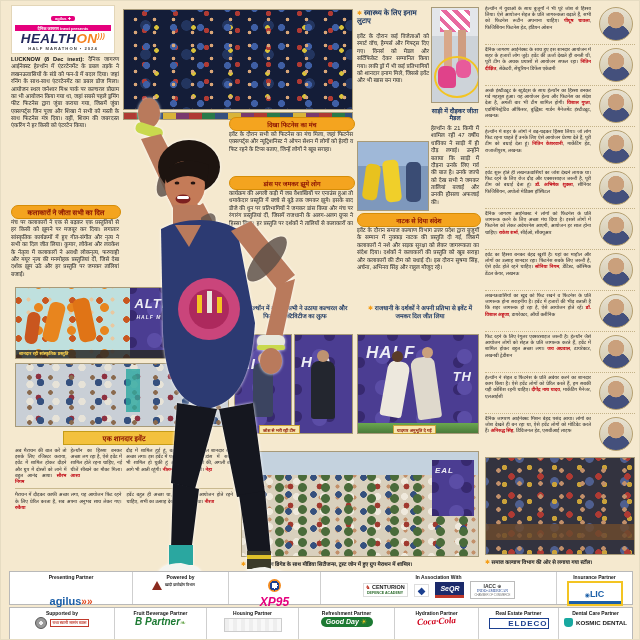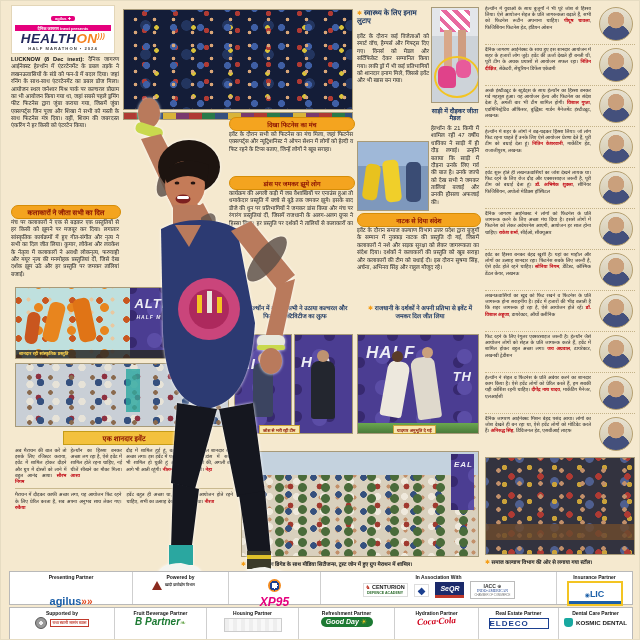--- a/index.html
+++ b/index.html
@@ -165,21 +165,21 @@
     <div class="abs" style="left:26px;top:26px;width:22px;height:56px;background:#ede8dd;border-radius:8px 8px 3px 3px;transform:rotate(10deg);"></div>
     <div class="abs" style="left:56px;top:22px;width:24px;height:62px;background:#dfd9cc;border-radius:8px 8px 3px 3px;transform:rotate(-8deg);"></div>
     <div class="abs" style="left:34px;top:16px;width:11px;height:11px;border-radius:50%;background:#5a3b28;"></div>
     <div class="abs" style="left:64px;top:12px;width:11px;height:11px;border-radius:50%;background:#caa07c;"></div>
     <div class="abs" style="left:0;bottom:0;width:100%;height:10px;background:linear-gradient(#6aa84f,#4a7a3a);"></div>
   </div>
   <div class="chip" style="left:258px;top:424px;">जोश से भरी रही टीम</div>
   <div class="chip" style="left:392px;top:424px;">यादगार अनुभूति दे गई</div>
 
   <div class="photo bg-group" style="left:240px;top:450px;width:238px;height:106px;">
-    <div class="abs bg-purple" style="right:4px;top:2px;width:23px;height:56px;">
+    <div class="abs bg-purple" style="right:4px;top:8px;width:42px;height:56px;">
       <span class="letters" style="left:3px;top:6px;font-size:8px;">EAL</span>
     </div>
   </div>
   <div class="abs" style="left:240px;top:559px;width:238px;font-size:5.4px;font-weight:bold;color:#222;"><span class="dot">✱</span> <span>सीनियर रनिंग ब्रिगेड के साथ मीडिया सिटीजन्स, ट्रस्ट जोन में हुए ग्रुप मैराथन में शामिल।</span></div>
 
   <div class="abs" style="left:118px;top:90px;width:215px;height:508px;z-index:6;filter:drop-shadow(0 0 1.5px rgba(255,255,255,.95));">
     <svg width="215" height="508" viewBox="0 0 215 508" xmlns="http://www.w3.org/2000/svg">
 
       <ellipse cx="30" cy="22" rx="11" ry="15" fill="#b97a5c"></ellipse>
       <rect x="16" y="34" width="28" height="11" rx="5" transform="rotate(18 30 40)" fill="#c9d94e"></rect>
@@ -344,21 +344,21 @@
     <div class="cell" style="width:96px;">
       <div class="plabel">Refreshment Partner</div>
       <div style="margin:1px auto 0 auto;width:52px;background:#1d7a33;border-radius:8px;color:#fff;font-size:7px;font-weight:900;font-style:italic;text-align:center;padding:1px 0;"><span>Good Day</span> <span style="color:#f3c422;">☀</span></div>
     </div>
     <div class="cell" style="width:84px;">
       <div class="plabel">Hydration Partner</div>
       <div style="text-align:center;font-size:9px;font-weight:bold;font-style:italic;color:#d0021b;font-family:'Liberation Serif','DejaVu Serif',serif;transform:rotate(-3deg);">Coca·Cola</div>
     </div>
     <div class="cell" style="width:80px;">
       <div class="plabel">Real Estate Partner</div>
-      <div style="margin:2px auto 0 auto;width:58px;border:1px solid #1b3f8f;text-align:left;font-size:8px;font-weight:900;color:#1b3f8f;letter-spacing:1px;">ELDECO</div>
+      <div style="margin:2px auto 0 auto;width:58px;border:1px solid #1b3f8f;text-align:right;font-size:8px;font-weight:900;color:#1b3f8f;letter-spacing:1px;">ELDECO</div>
     </div>
     <div class="cell" style="flex:1;">
       <div class="plabel">Dental Care Partner</div>
       <div style="display:flex;justify-content:center;align-items:center;gap:3px;margin-top:2px;">
         <div style="width:9px;height:9px;background:#18a8a0;border-radius:2px 2px 4px 4px;"></div>
         <span style="font-size:6.2px;font-weight:900;color:#222;">KOSMIC DENTAL</span>
       </div>
     </div>
   </div>
 

